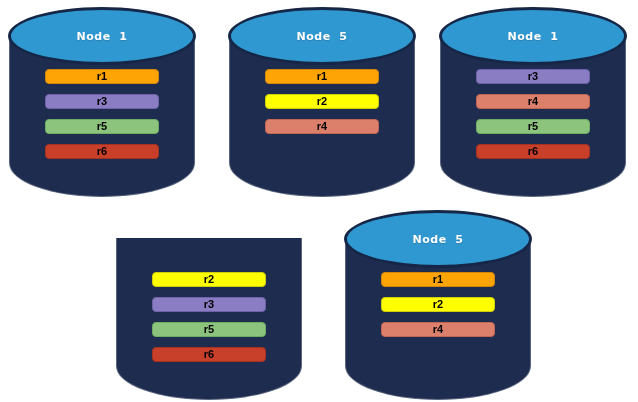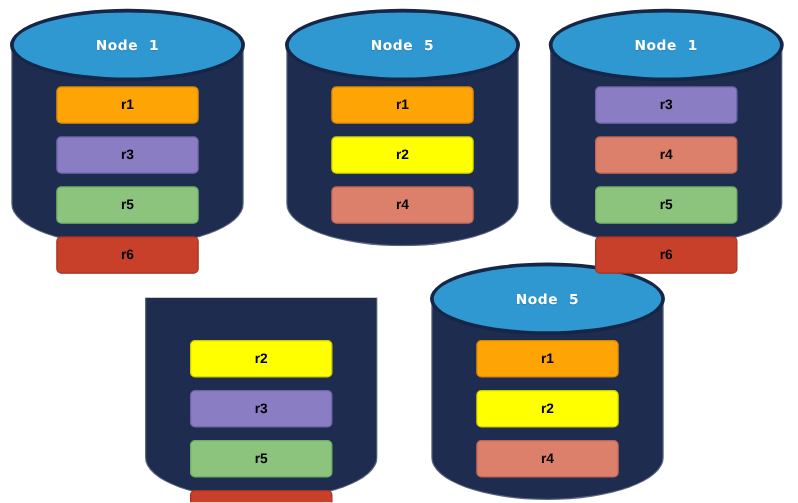--- a/index.html
+++ b/index.html
@@ -59,21 +59,21 @@
     left: 50%;
     transform: translateX(-50%);
     top: 62px;
     width: 114px;
     display: flex;
     flex-direction: column;
     gap: 10px;
     z-index: 3;
   }
   .bar {
-    height: 30px;
+    height: 15px;
     border-radius: 4px;
     border: 1px solid;
     box-sizing: border-box;
     display: flex;
     align-items: center;
     justify-content: center;
   }
   .bar-label {
     font-family: "Liberation Sans", sans-serif;
     font-weight: bold;

